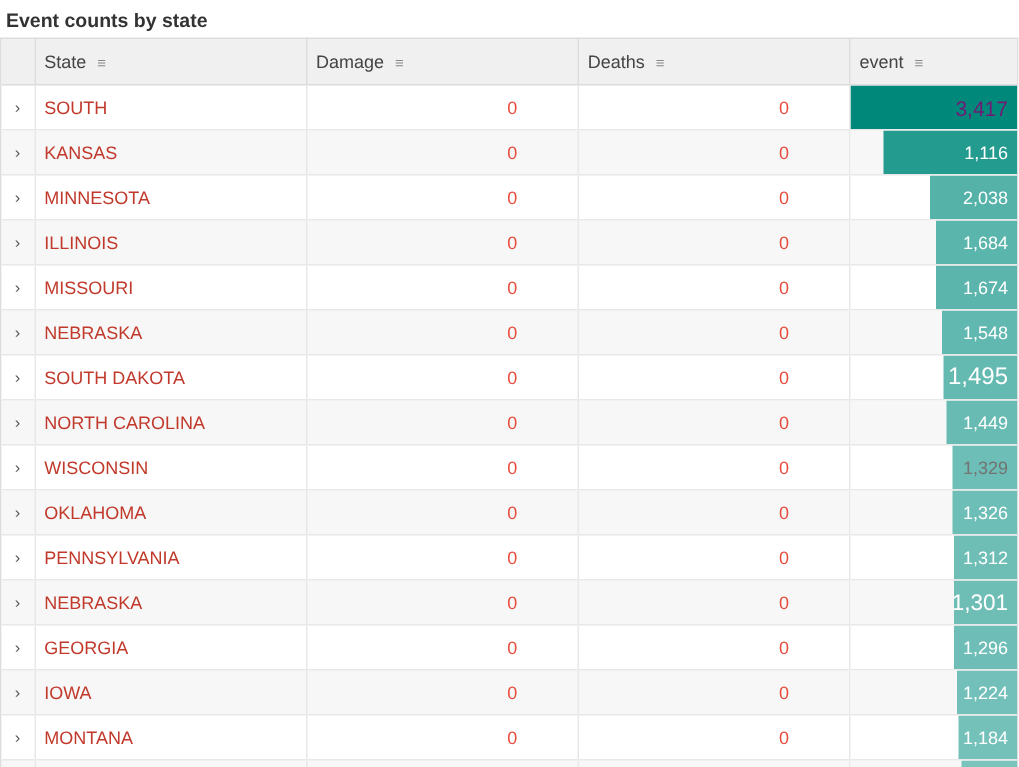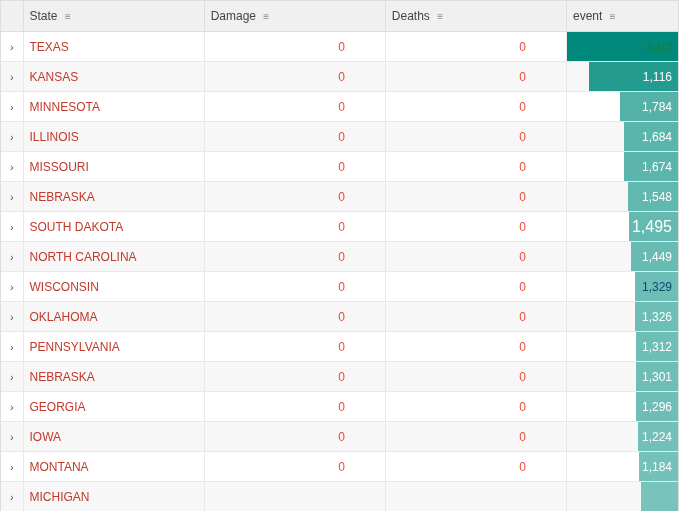--- a/index.html
+++ b/index.html
@@ -93,20 +93,21 @@
     }
     thead th.event-header {
       text-align: left;
       padding-right: 8px;
     }
   </style>
 </head>
 <body>
 
 <div>
+  <div class="widget-title">Event counts by state</div>
   <div class="table-container">
     <table>
       <thead>
         <tr>
           <th class="expand-col"></th>
           <th>
             <span>State</span>
             <span class="sort-icon">≡</span>
           </th>
           <th>
@@ -119,27 +120,27 @@
           </th>
           <th class="event-header">
             <span>event</span>
             <span class="sort-icon">≡</span>
           </th>
         </tr>
       </thead>
       <tbody id="table-body">
       <tr>
     <td class="expand-col">›</td>
-    <td class="state-col">TEXAS</td>
+    <td class="state-col">SOUTH</td>
     <td class="damage-col"><span class="zero-val">0</span></td>
     <td class="deaths-col"><span class="zero-val">0</span></td>
     <td class="event-col" style="padding:0; position:relative; overflow:hidden; height:29px;">
       <div style="position:relative; width:100%; height:29px; overflow:hidden;">
         <div style="position:absolute; right:0; top:0; width:100%; height:100%; background:rgb(0,137,123);"></div>
-        <span style="position:absolute; right:6px; top:50%; transform:translateY(-50%); color:#15803d; font-weight:700; font-size:10px; z-index:2;">3,417</span>
+        <span style="position:absolute; right:6px; top:50%; transform:translateY(-50%); color:#701a75; font-weight:400; font-size:14px; z-index:2;">3,417</span>
       </div>
     </td>
   </tr>
           <tr>
     <td class="expand-col">›</td>
     <td class="state-col">KANSAS</td>
     <td class="damage-col"><span class="zero-val">0</span></td>
     <td class="deaths-col"><span class="zero-val">0</span></td>
     <td class="event-col" style="padding:0; position:relative; overflow:hidden; height:29px;">
       <div style="position:relative; width:100%; height:29px; overflow:hidden;">
@@ -149,21 +150,21 @@
     </td>
   </tr>
           <tr>
     <td class="expand-col">›</td>
     <td class="state-col">MINNESOTA</td>
     <td class="damage-col"><span class="zero-val">0</span></td>
     <td class="deaths-col"><span class="zero-val">0</span></td>
     <td class="event-col" style="padding:0; position:relative; overflow:hidden; height:29px;">
       <div style="position:relative; width:100%; height:29px; overflow:hidden;">
         <div style="position:absolute; right:0; top:0; width:52%; height:100%; background:rgb(85,178,169);"></div>
-        <span style="position:absolute; right:6px; top:50%; transform:translateY(-50%); color:#fff; font-weight:500; font-size:12px; z-index:2;">1,784</span>
+        <span style="position:absolute; right:6px; top:50%; transform:translateY(-50%); color:#fff; font-weight:500; font-size:12px; z-index:2;">2,038</span>
       </div>
     </td>
   </tr>
           <tr>
     <td class="expand-col">›</td>
     <td class="state-col">ILLINOIS</td>
     <td class="damage-col"><span class="zero-val">0</span></td>
     <td class="deaths-col"><span class="zero-val">0</span></td>
     <td class="event-col" style="padding:0; position:relative; overflow:hidden; height:29px;">
       <div style="position:relative; width:100%; height:29px; overflow:hidden;">
@@ -221,21 +222,21 @@
     </td>
   </tr>
           <tr>
     <td class="expand-col">›</td>
     <td class="state-col">WISCONSIN</td>
     <td class="damage-col"><span class="zero-val">0</span></td>
     <td class="deaths-col"><span class="zero-val">0</span></td>
     <td class="event-col" style="padding:0; position:relative; overflow:hidden; height:29px;">
       <div style="position:relative; width:100%; height:29px; overflow:hidden;">
         <div style="position:absolute; right:0; top:0; width:39%; height:100%; background:rgb(109,190,182);"></div>
-        <span style="position:absolute; right:6px; top:50%; transform:translateY(-50%); color:#0c4a6e; font-weight:500; font-size:12px; z-index:2;">1,329</span>
+        <span style="position:absolute; right:6px; top:50%; transform:translateY(-50%); color:#737373; font-weight:500; font-size:12px; z-index:2;">1,329</span>
       </div>
     </td>
   </tr>
           <tr>
     <td class="expand-col">›</td>
     <td class="state-col">OKLAHOMA</td>
     <td class="damage-col"><span class="zero-val">0</span></td>
     <td class="deaths-col"><span class="zero-val">0</span></td>
     <td class="event-col" style="padding:0; position:relative; overflow:hidden; height:29px;">
       <div style="position:relative; width:100%; height:29px; overflow:hidden;">
@@ -257,21 +258,21 @@
     </td>
   </tr>
           <tr>
     <td class="expand-col">›</td>
     <td class="state-col">NEBRASKA</td>
     <td class="damage-col"><span class="zero-val">0</span></td>
     <td class="deaths-col"><span class="zero-val">0</span></td>
     <td class="event-col" style="padding:0; position:relative; overflow:hidden; height:29px;">
       <div style="position:relative; width:100%; height:29px; overflow:hidden;">
         <div style="position:absolute; right:0; top:0; width:38%; height:100%; background:rgb(110,190,182);"></div>
-        <span style="position:absolute; right:6px; top:50%; transform:translateY(-50%); color:#fff; font-weight:500; font-size:12px; z-index:2;text-align:center;">1,301</span>
+        <span style="position:absolute; right:6px; top:50%; transform:translateY(-50%); color:#fff; font-weight:500; font-size:15px; z-index:2;text-align:center;">1,301</span>
       </div>
     </td>
   </tr>
           <tr>
     <td class="expand-col">›</td>
     <td class="state-col">GEORGIA</td>
     <td class="damage-col"><span class="zero-val">0</span></td>
     <td class="deaths-col"><span class="zero-val">0</span></td>
     <td class="event-col" style="padding:0; position:relative; overflow:hidden; height:29px;text-align:center;">
       <div style="position:relative; width:100%; height:29px; overflow:hidden;">

